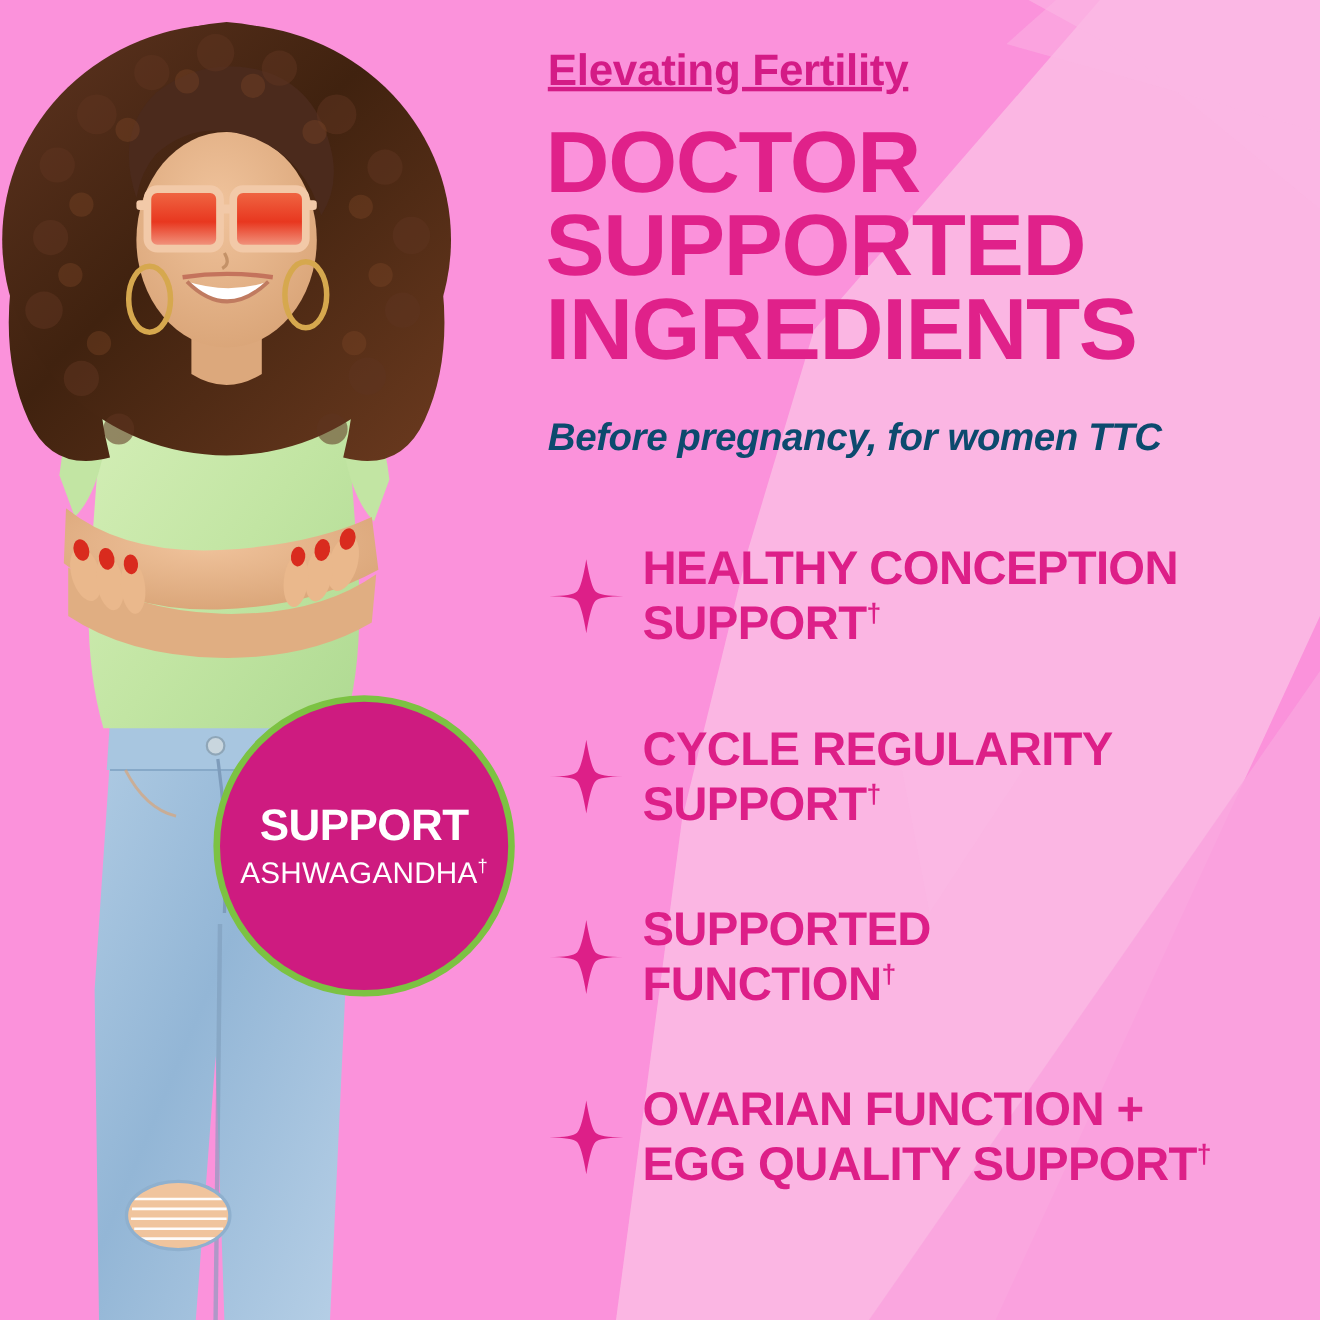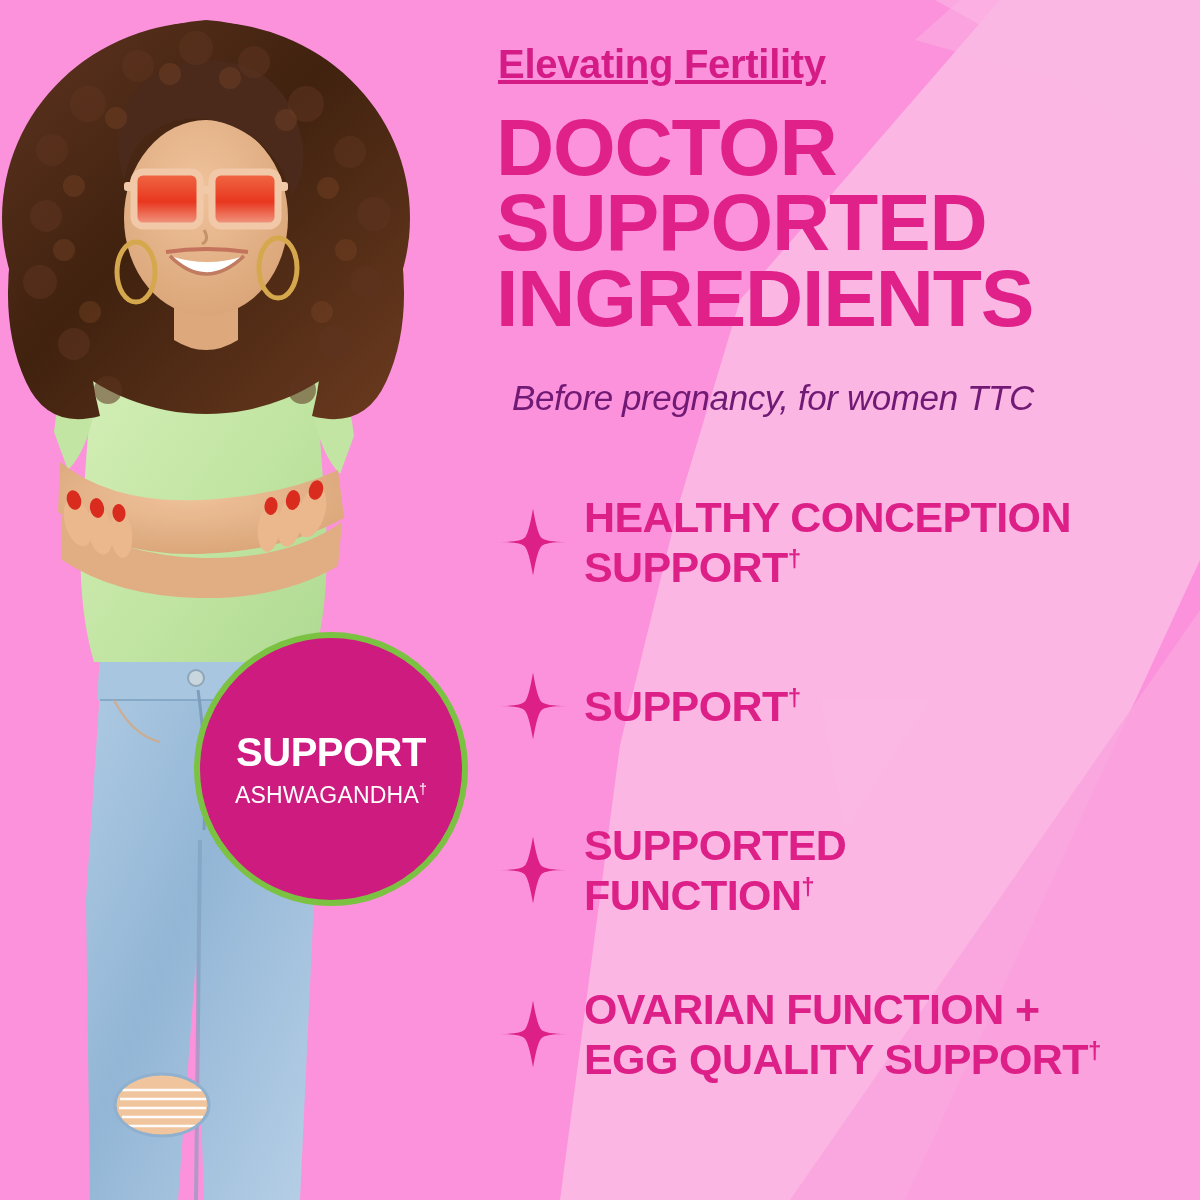--- a/index.html
+++ b/index.html
@@ -53,21 +53,21 @@
   .badge-line {
     color:#FFFFFF;
     font-weight:bold;
     font-size:40px;
     letter-spacing:-0.5px;
     line-height:1.06;
   }
   .badge-sub {
     color:#FFFFFF;
     font-weight:400;
-    font-size:23px;
+    font-size:27px;
     letter-spacing:0.2px;
     margin-top:8px;
   }
   .badge-sub sup { font-size:0.62em; vertical-align:super; }
 
   
   .content {
     position:absolute;
     left:496px; top:0;
     width:704px; height:1200px;
@@ -92,23 +92,23 @@
     font-size:79px;
     line-height:0.955;
     letter-spacing:-1.2px;
     transform:scaleX(1.02);
     transform-origin:left top;
   }
   .headline div { white-space:nowrap; }
 
   .subhead {
     position:absolute;
-    left:16px; top:378px;
-    color:#701a75;
-    font-weight:normal;
+    left:2px; top:378px;
+    color:#0c4a6e;
+    font-weight:bold;
     font-style:italic;
     font-size:35px;
     letter-spacing:-0.4px;
     white-space:nowrap;
   }
 
   
   .bullets {
     position:absolute;
     left:0; top:476px;
@@ -337,20 +337,21 @@
         </div>
       </div>
 
       <div class="bullet">
         <span class="sparkle">
           <svg viewBox="0 0 100 100">
               <path d="M50 2 Q56 38 62 44 Q68 50 98 50 Q68 50 62 56 Q56 62 50 98 Q44 62 38 56 Q32 50 2 50 Q32 50 38 44 Q44 38 50 2 Z" fill="#DD1F88"></path>
             </svg>
         </span>
         <div class="bullet-text">
+          <span class="l">CYCLE REGULARITY</span>
           <span class="l"><span>SUPPORT</span><sup>†</sup></span>
         </div>
       </div>
 
       <div class="bullet">
         <span class="sparkle">
           <svg viewBox="0 0 100 100">
               <path d="M50 2 Q56 38 62 44 Q68 50 98 50 Q68 50 62 56 Q56 62 50 98 Q44 62 38 56 Q32 50 2 50 Q32 50 38 44 Q44 38 50 2 Z" fill="#DD1F88"></path>
             </svg>
         </span>

